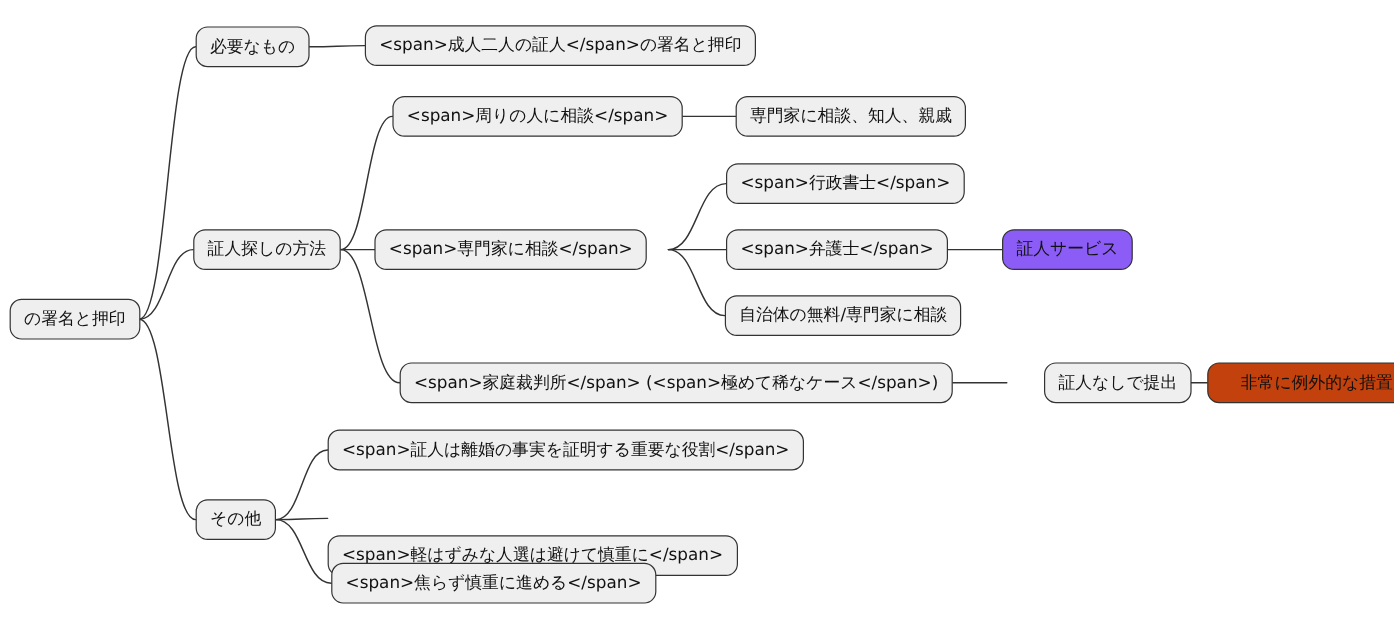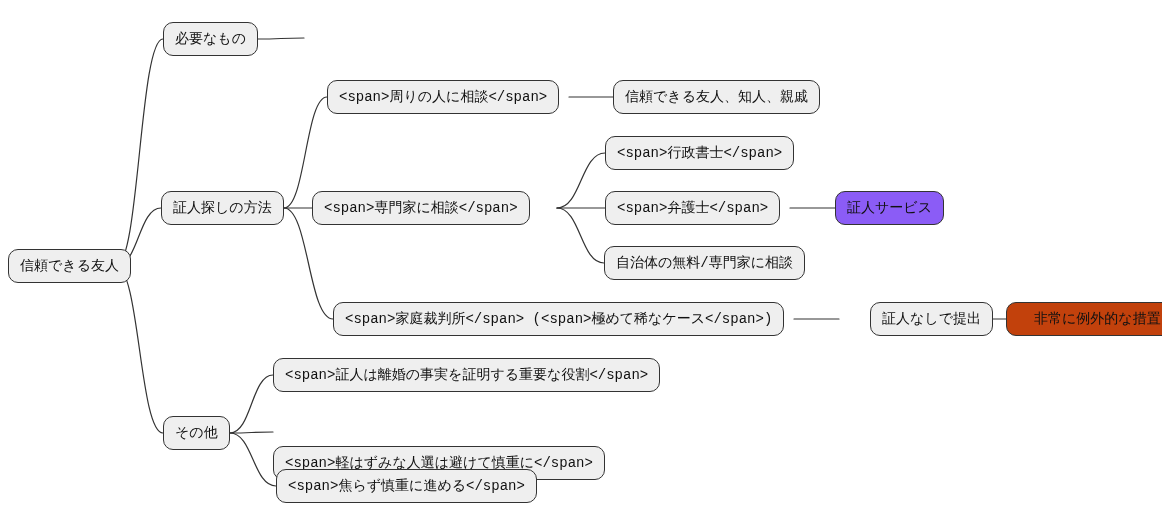--- a/index.html
+++ b/index.html
@@ -27,21 +27,20 @@
     height: 34px;
     display: flex;
     align-items: center;
     padding: 0 11px;
     border-style: solid;
     border-width: 1.5px;
     border-radius: 10px;
     font-size: 14px;
     line-height: 1;
     white-space: nowrap;
-    font-family: Liberation Mono, monospace;
   }
 </style>
 </head>
 <body>
 
 <div id="canvas" style="background: rgb(255, 255, 255);">
   <svg id="edges" width="1162" height="527" viewBox="0 0 1162 527" xmlns="http://www.w3.org/2000/svg">
       <path d="M 116 266 C 139.5 266 139.5 39 163 39" fill="none" stroke="#333333" stroke-width="1.2" stroke-linecap="round"></path>
       <path d="M 116 266 C 138.5 266 138.5 208 161 208" fill="none" stroke="#333333" stroke-width="1.2" stroke-linecap="round"></path>
       <path d="M 116 266 C 139.5 266 139.5 433 163 433" fill="none" stroke="#333333" stroke-width="1.2" stroke-linecap="round"></path>
@@ -54,25 +53,26 @@
       <path d="M 557 208 C 581 208 581 208 605 208" fill="none" stroke="#333333" stroke-width="1.2" stroke-linecap="round"></path>
       <path d="M 557 208 C 580.5 208 580.5 263 604 263" fill="none" stroke="#333333" stroke-width="1.2" stroke-linecap="round"></path>
       <path d="M 790 208 C 812.5 208 812.5 208 835 208" fill="none" stroke="#333333" stroke-width="1.2" stroke-linecap="round"></path>
       <path d="M 794 319 C 816.5 319 816.5 319 839 319" fill="none" stroke="#333333" stroke-width="1.2" stroke-linecap="round"></path>
       <path d="M 962 319 C 984 319 984 319 1006 319" fill="none" stroke="#333333" stroke-width="1.2" stroke-linecap="round"></path>
       <path d="M 230 433 C 251.5 433 251.5 375 273 375" fill="none" stroke="#333333" stroke-width="1.2" stroke-linecap="round"></path>
       <path d="M 230 433 C 251.5 433 251.5 432 273 432" fill="none" stroke="#333333" stroke-width="1.2" stroke-linecap="round"></path>
       <path d="M 230 433 C 253 433 253 486 276 486" fill="none" stroke="#333333" stroke-width="1.2" stroke-linecap="round"></path>
     </svg>
 
-<div class="node" style="left: 8px; top: 249px; background: rgb(239, 239, 239); border-color: rgb(51, 51, 51); color: rgb(17, 17, 17);">信頼できる友人</div>
+<div class="node" style="left: 8px; top: 249px; background: rgb(239, 239, 239); border-color: rgb(51, 51, 51); color: rgb(17, 17, 17);">の署名と押印</div>
     <div class="node" style="left: 163px; top: 22px; background: rgb(239, 239, 239); border-color: rgb(51, 51, 51); color: rgb(17, 17, 17);">必要なもの</div>
+    <div class="node" style="left: 304px; top: 21px; background: rgb(239, 239, 239); border-color: rgb(51, 51, 51); color: rgb(17, 17, 17);">&lt;span&gt;成人二人の証人&lt;/span&gt;の署名と押印</div>
     <div class="node" style="left: 161px; top: 191px; background: rgb(239, 239, 239); border-color: rgb(51, 51, 51); color: rgb(17, 17, 17);">証人探しの方法</div>
     <div class="node" style="left: 327px; top: 80px; background: rgb(239, 239, 239); border-color: rgb(51, 51, 51); color: rgb(17, 17, 17);">&lt;span&gt;周りの人に相談&lt;/span&gt;</div>
-    <div class="node" style="left: 613px; top: 80px; background: rgb(239, 239, 239); border-color: rgb(51, 51, 51); color: rgb(17, 17, 17);">信頼できる友人、知人、親戚</div>
+    <div class="node" style="left: 613px; top: 80px; background: rgb(239, 239, 239); border-color: rgb(51, 51, 51); color: rgb(17, 17, 17);">専門家に相談、知人、親戚</div>
     <div class="node" style="left: 312px; top: 191px; background: rgb(239, 239, 239); border-color: rgb(51, 51, 51); color: rgb(17, 17, 17);">&lt;span&gt;専門家に相談&lt;/span&gt;</div>
     <div class="node" style="left: 605px; top: 136px; background: rgb(239, 239, 239); border-color: rgb(51, 51, 51); color: rgb(17, 17, 17);">&lt;span&gt;行政書士&lt;/span&gt;</div>
     <div class="node" style="left: 605px; top: 191px; background: rgb(239, 239, 239); border-color: rgb(51, 51, 51); color: rgb(17, 17, 17);">&lt;span&gt;弁護士&lt;/span&gt;</div>
     <div class="node" style="left: 835px; top: 191px; background: #8b5cf6; border-color: rgb(51, 51, 51); color: rgb(17, 17, 17);">証人サービス</div>
     <div class="node" style="left: 604px; top: 246px; background: rgb(239, 239, 239); border-color: rgb(51, 51, 51); color: rgb(17, 17, 17);">自治体の無料/専門家に相談</div>
     <div class="node" style="left: 333px; top: 302px; background: rgb(239, 239, 239); border-color: rgb(51, 51, 51); color: rgb(17, 17, 17);">&lt;span&gt;家庭裁判所&lt;/span&gt; (&lt;span&gt;極めて稀なケース&lt;/span&gt;)</div>
     <div class="node" style="left: 839px; top: 302px; background: rgb(239, 239, 239); border-color: rgb(51, 51, 51); color: rgb(17, 17, 17); margin-left: 31px;">証人なしで提出</div>
     <div class="node" style="left: 1006px; top: 302px; background: #c2410c; border-color: rgb(51, 51, 51); color: rgb(17, 17, 17); padding-left: 27px;">非常に例外的な措置</div>
     <div class="node" style="left: 163px; top: 416px; background: rgb(239, 239, 239); border-color: rgb(51, 51, 51); color: rgb(17, 17, 17);">その他</div>
     <div class="node" style="left: 273px; top: 358px; background: rgb(239, 239, 239); border-color: rgb(51, 51, 51); color: rgb(17, 17, 17);">&lt;span&gt;証人は離婚の事実を証明する重要な役割&lt;/span&gt;</div>

